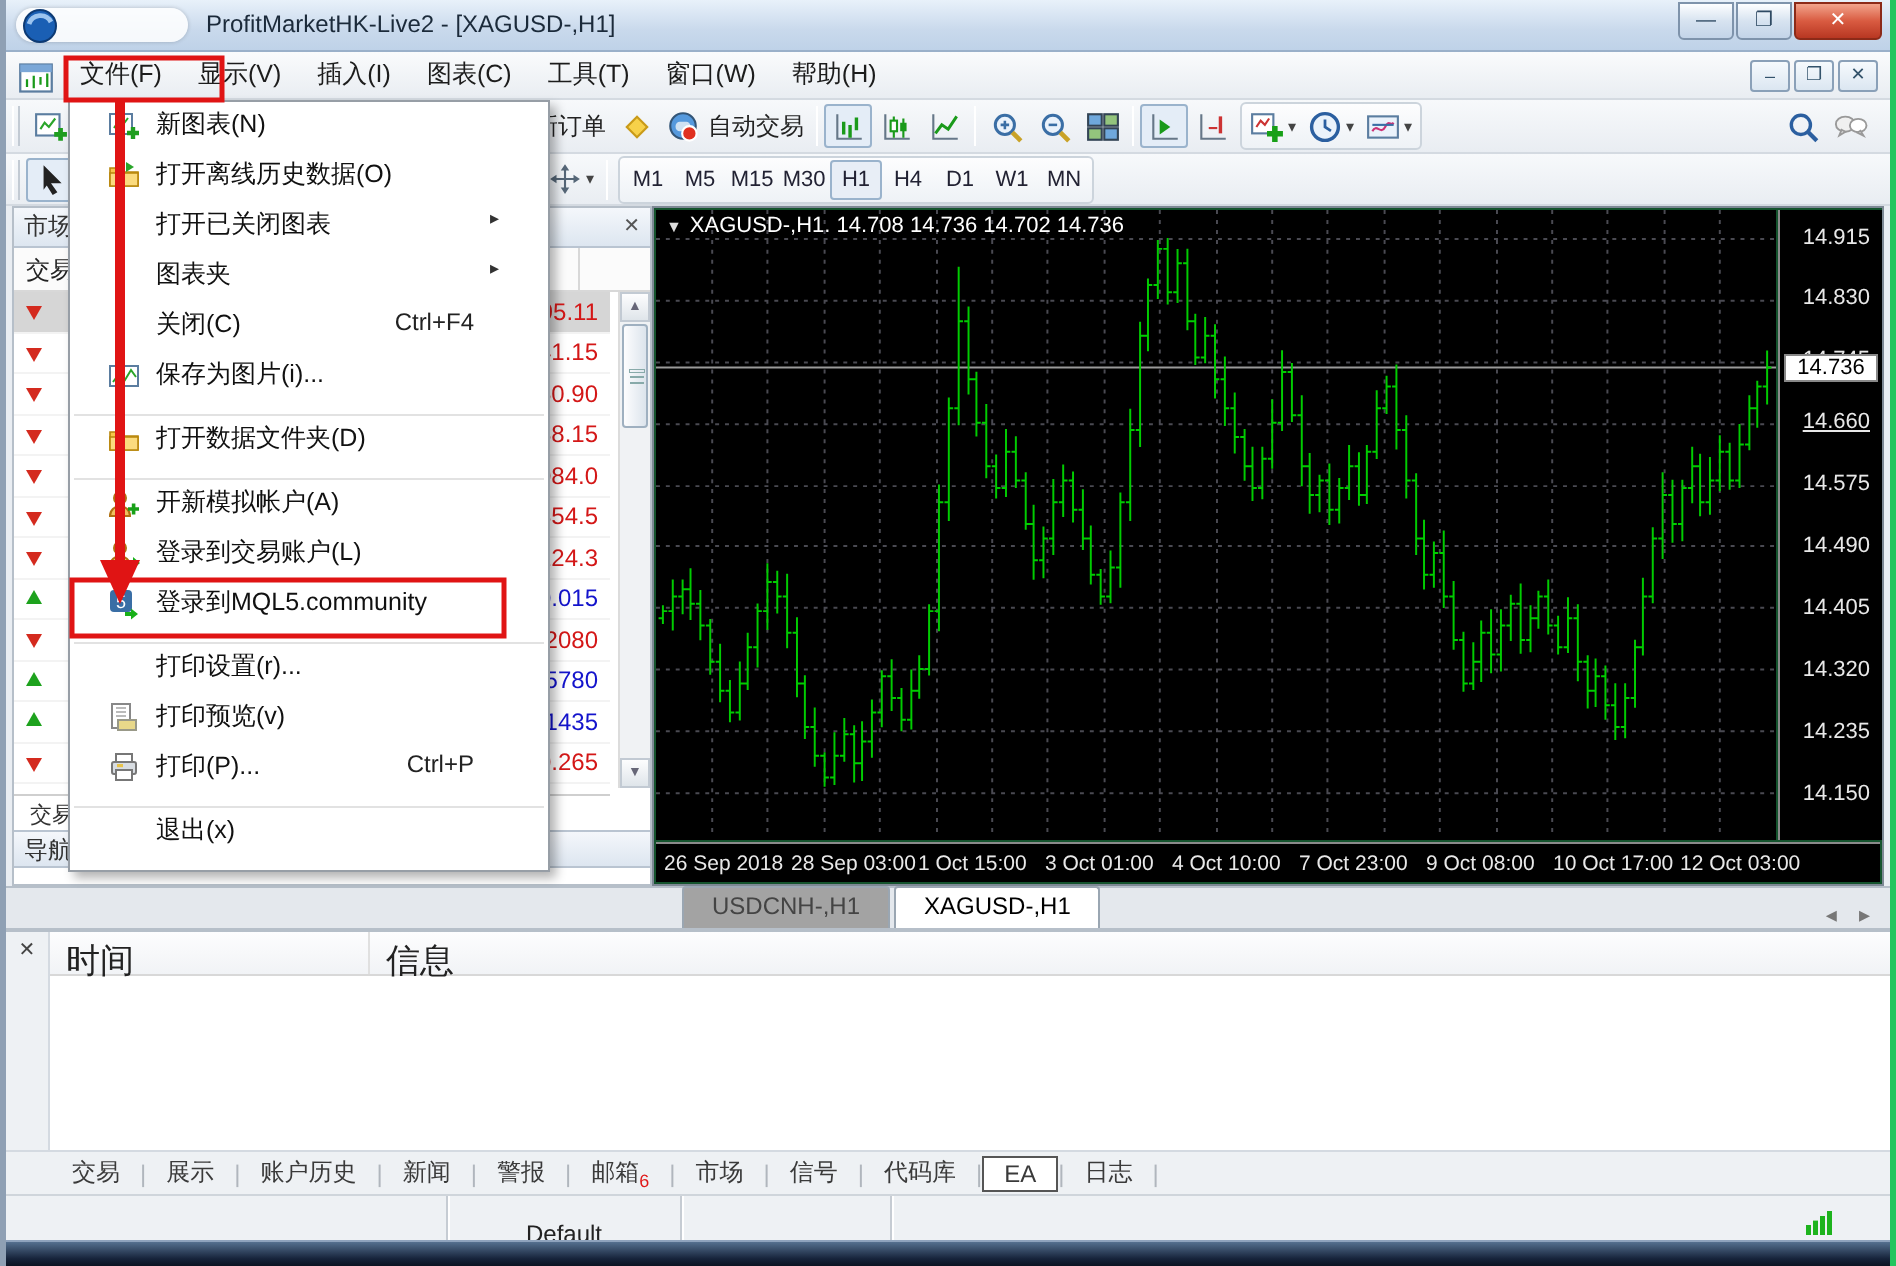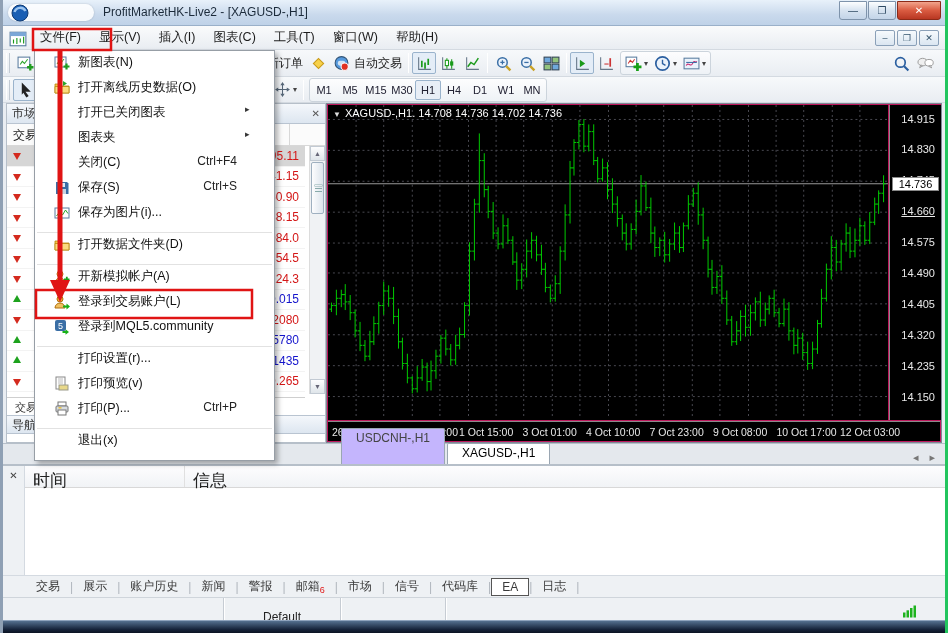--- a/index.html
+++ b/index.html
@@ -69,35 +69,35 @@
   .scr-thumb{position:absolute;top:16px;left:1px;width:13px;height:52px;border:1px solid #9fb0c0;border-radius:2px;
     background:linear-gradient(90deg,#fdfdfe,#dce4ec);}
   .scr-thumb:after{content:"";position:absolute;left:3px;top:22px;width:7px;height:1px;
     box-shadow:0 0 0 .5px #8aa,0 3px 0 0 #8aa,0 6px 0 0 #8aa;}
   .mw-tab{position:absolute;left:0;top:293px;width:298px;height:18px;border-top:1px solid #cfcfcf;
     font-size:11px;color:#333;padding:2px 8px;background:#fff;}
   .nav-title{position:absolute;left:0;top:311px;width:318px;height:19px;
     background:linear-gradient(#f4f7fb,#dde6f0);border-top:1px solid #b9c4d1;border-bottom:1px solid #b9c4d1;
     font-size:12px;color:#333;padding:1px 5px;}
   
-  .chart-panel{position:absolute;left:323px;top:0;right:3px;bottom:0;background:#be185d;border:1px solid #7d8894;}
+  .chart-panel{position:absolute;left:323px;top:0;right:3px;bottom:0;background:#14532d;border:1px solid #7d8894;}
   .plot{position:absolute;left:1px;top:1px;right:53px;bottom:22px;}
   .plot svg{width:100%;height:100%;display:block;}
   .chart-head{position:absolute;left:6px;top:3px;font-size:11px;color:#fff;white-space:nowrap;}
   .chart-head .mk{font-size:8px;margin-right:4px;color:#ddd;}
   .price-axis{position:absolute;right:0;top:1px;width:52px;bottom:22px;border-left:1px solid #8a8a8a;background:#000;}
   .p-lbl{position:absolute;right:6px;font-size:11px;color:#e8e8e8;}
   .p-cur{position:absolute;left:2px;right:2px;background:#fff;color:#000;font-size:11px;text-align:center;
     padding:0 2px;border:1px solid #888;}
   .time-axis{position:absolute;left:1px;right:1px;bottom:1px;height:20px;border-top:1px solid #8a8a8a;background:#000;}
   .t-lbl{position:absolute;top:4px;font-size:10.5px;color:#e8e8e8;white-space:nowrap;}
   
   .chart-tabs{position:absolute;left:0;top:443px;width:100%;height:22px;background:#e4e8ed;
     border-top:1px solid #b6bfc9;border-bottom:1px solid #b6bfc9;display:flex;align-items:flex-end;}
-  .ctab{height:36px;margin-left:2px;padding:2px 14px;font-size:12px;color:#444;background:#c4b5fd;
+  .ctab{height:21px;margin-left:2px;padding:2px 14px;font-size:12px;color:#444;background:#a3a3a3;
     border:1px solid #9aa6b2;border-bottom:none;border-radius:2px 2px 0 0;}
   .ctab.active{background:#fff;color:#000;height:21px;}
   .ctab-arrows{margin-left:auto;margin-right:10px;color:#777;font-size:11px;}
   .ctab-arrows span{margin-left:8px;}
   
   .terminal{position:absolute;left:0;top:465px;width:100%;height:110px;background:#fff;border-top:1px solid #b6bfc9;}
   .term-gutter{position:absolute;left:0;top:0;width:22px;height:100%;background:#eef1f4;border-right:1px solid #d4dae1;}
   .term-gutter .x{display:block;text-align:center;font-size:10px;color:#444;margin-top:4px;}
   .term-head{position:absolute;left:22px;top:0;right:0;height:22px;background:linear-gradient(#fdfdfe,#f1f3f6);
     border-bottom:1px solid #d8d8d8;display:flex;font-size:17px;color:#222;}
@@ -607,32 +607,20 @@
       </div>
       <div class="mi">
         <span class="ic"></span>
         <span class="lb">关闭(C)</span>
         <span class="sc">Ctrl+F4</span>
         <span class="sub"></span>
       </div>
       <div class="mi">
         <span class="ic">
           <svg viewBox="0 0 16 16">
-            <path d="M2 2h11l1.5 1.5V14H2z" fill="#3a6ea5"></path>
-            <rect x="4" y="3" width="7" height="4" fill="#dce8f4"></rect>
-            <rect x="4" y="9" width="8" height="5" fill="#c8d4e0"></rect>
-          </svg>
-        </span>
-        <span class="lb">保存(S)</span>
-        <span class="sc">Ctrl+S</span>
-        <span class="sub"></span>
-      </div>
-      <div class="mi">
-        <span class="ic">
-          <svg viewBox="0 0 16 16">
             <rect x="1" y="3" width="14" height="10" fill="#fff" stroke="#5b7da0"></rect>
             <path d="M2.5 11l3-4 3 3 3-5 2.5 3.5" stroke="#2aa52a" fill="none"></path>
           </svg>
         </span>
         <span class="lb">保存为图片(i)...</span>
         <span class="sub"></span>
       </div>
       <div class="msep"></div>
       <div class="mi">
         <span class="ic">

